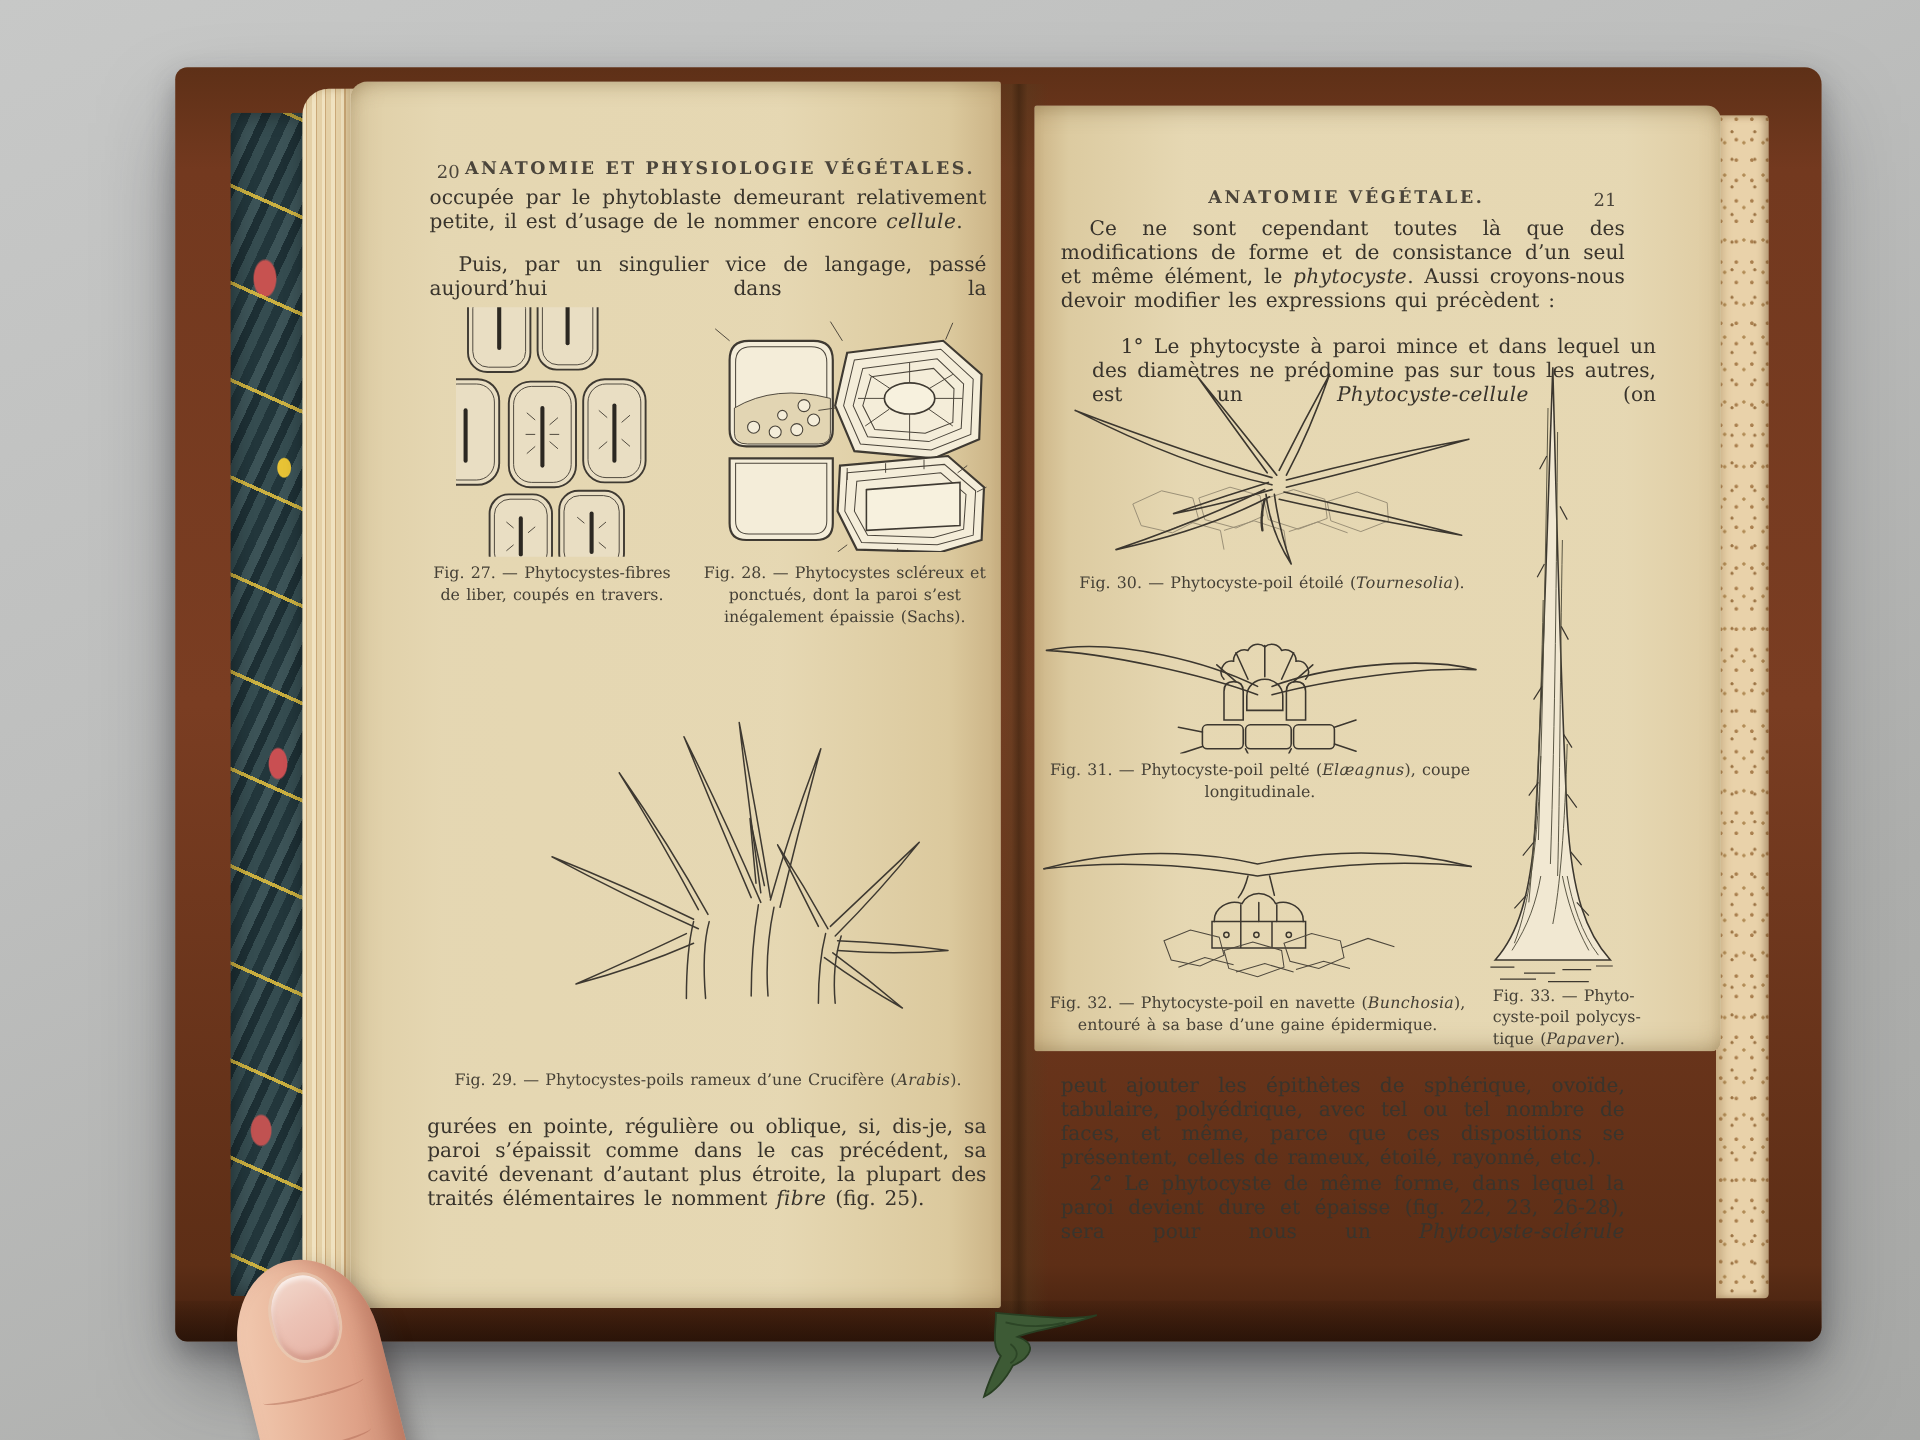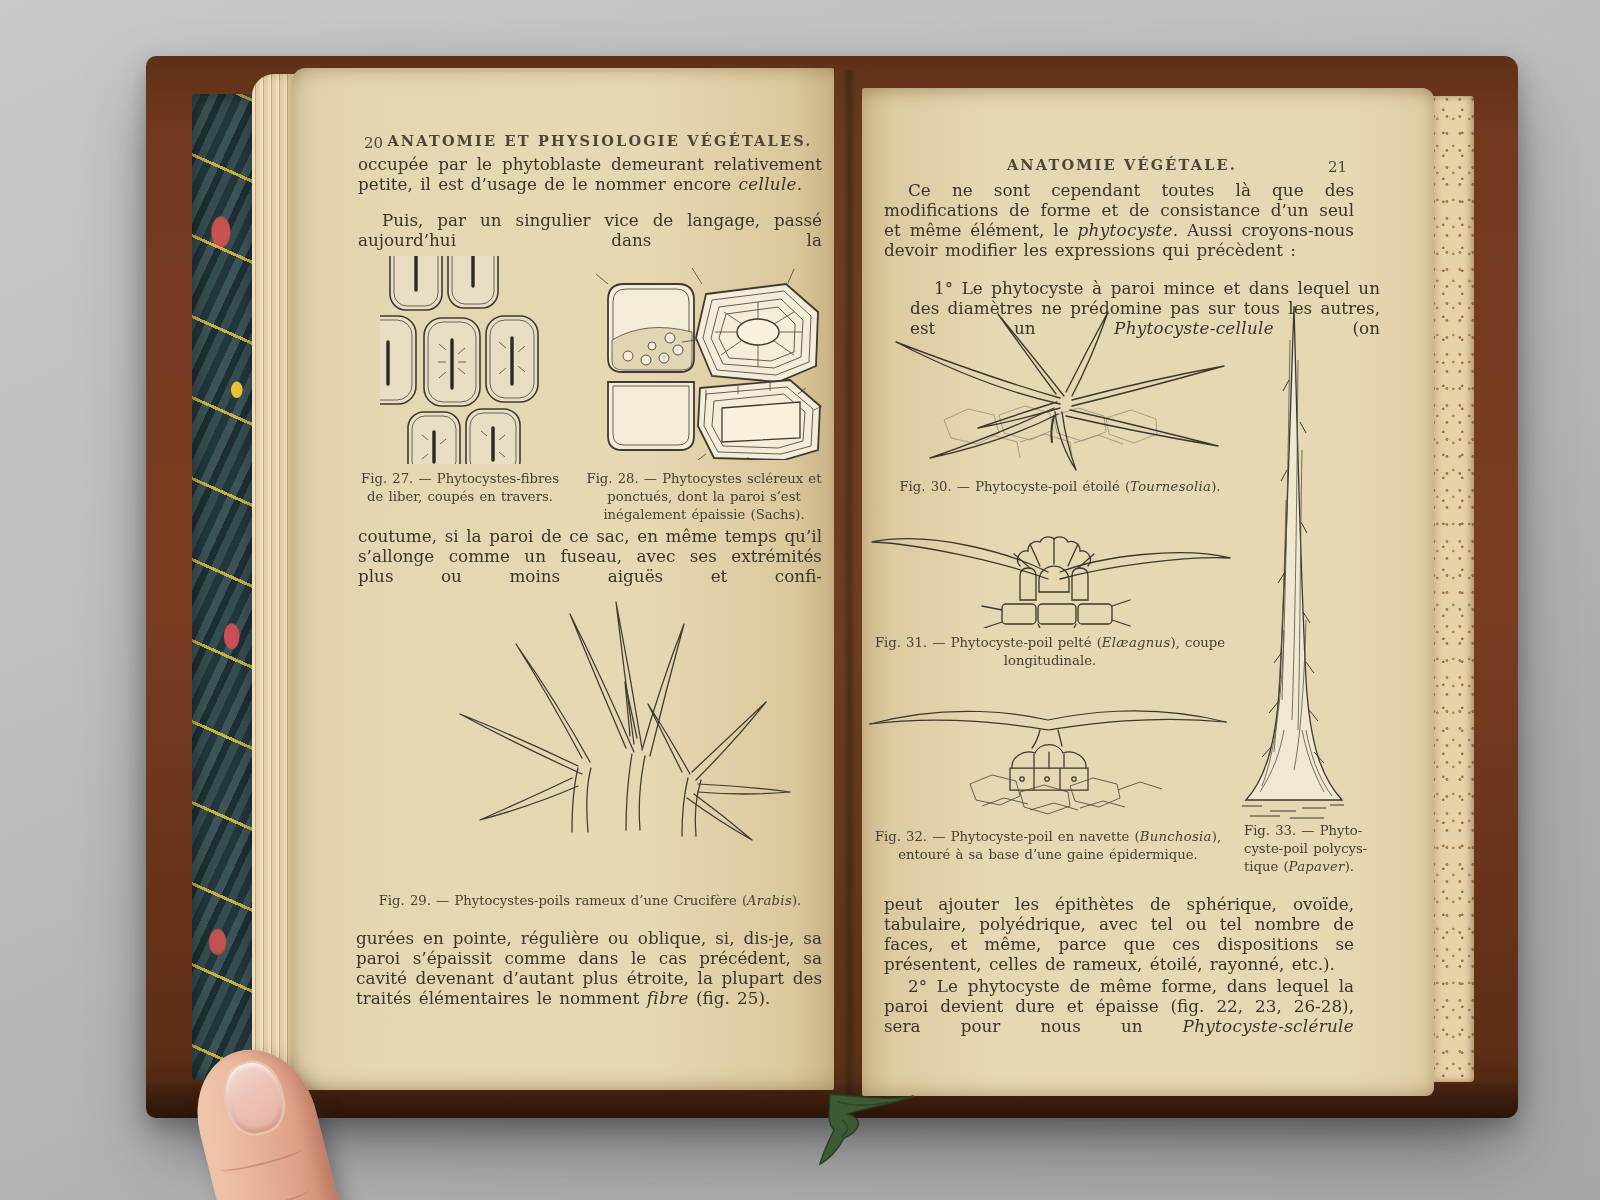--- a/index.html
+++ b/index.html
@@ -34,21 +34,21 @@
   .gutter{position:absolute;left:676px;top:14px;width:52px;height:1040px;
         background:linear-gradient(to right, rgba(80,58,30,0) 0%, rgba(85,62,32,.38) 40%, rgba(55,36,16,.6) 52%, rgba(85,62,32,.32) 66%, rgba(80,58,30,0) 100%);}
   .cover-bottom-shade{position:absolute;left:0;bottom:0;width:100%;height:34px;
         background:linear-gradient(180deg, rgba(30,14,6,.1), rgba(25,11,4,.55));border-radius:0 0 12px 10px;}
   
   .page{position:absolute;color:#39342c;}
   .page-left{left:292px;top:68px;width:542px;height:1022px;border-radius:14px 2px 2px 6px;
         background:linear-gradient(to right,#ece2c9 0%,#f2ebd7 14%,#f3ecd8 66%,#e8dcbe 92%,#d6c3a0 100%),#f1e9d3;
         background-blend-mode:multiply;
         box-shadow:inset 0 14px 18px -14px rgba(120,95,55,.5), inset 0 -16px 20px -16px rgba(120,95,55,.55), inset 18px 0 24px -18px rgba(130,100,60,.35);}
-  .page-right{left:862px;top:88px;width:572px;height:1008px;border-radius:2px 12px 8px 2px;
+  .page-right{left:862px;top:88px;width:572px;height:788px;border-radius:2px 12px 8px 2px;
         background:linear-gradient(to right,#d8c5a2 0%,#e9dec2 5%,#f3ecd8 22%,#f3ecd8 86%,#ecdfc4 100%),#f1e9d3;
         background-blend-mode:multiply;
         box-shadow:inset 0 16px 18px -14px rgba(120,95,55,.5), inset 0 -16px 20px -16px rgba(120,95,55,.5), inset -10px 0 18px -12px rgba(130,100,60,.35);}
   .abs{position:absolute;}
   .runhead{font-size:14.5px;letter-spacing:2.2px;color:#4b453b;text-align:center;font-variant:small-caps;font-weight:bold;}
   .pagenum{font-size:15px;color:#4b453b;}
   .body-par{font-size:16.8px;line-height:20px;text-align:justify;word-spacing:2px;}
   .body-par.indent{text-indent:24px;}
   .body-par.fill{text-align-last:justify;}
   .caption{font-size:13.2px;line-height:18px;text-align:center;color:#45403600;color:#454036;word-spacing:1px;}
@@ -154,21 +154,20 @@
         <path d="M170,61 V44 M186,66 l20,-12 M191,74 h23 M186,83 l20,14 M170,87 v22 M153,83 l-20,14 M149,74 h-22 M154,66 l-18,-12"></path>
         <path d="M118,132 v10 M150,128 v8 M182,125 v8 M210,136 l8,-6 M226,152 l8,-4 M118,196 l-8,6 M160,199 v8"></path>
         <path d="M114,26 l-10,-16 M200,25 l6,-14 M20,26 l-12,-10 M108,82 l-14,2"></path>
       </g>
       <path d="M134,150 L212,144 L212,180 L134,184 Z" fill="#f7f1de" stroke="#3f3a32" stroke-width="1.3"></path>
     </svg>
 
     <div class="abs caption" style="left:62px;top:402px;width:212px;">Fig. 27. — Phytocystes-fibres de liber, coupés en travers.</div>
     <div class="abs caption" style="left:284px;top:402px;width:256px;">Fig. 28. — Phytocystes scléreux et ponctués, dont la paroi s’est inégalement épaissie (Sachs).</div>
 
-    <p class="abs body-par fill" style="left:66px;top:458px;width:464px;margin:0;">coutume, si la paroi de ce sac, en même temps qu’il s’allonge comme un fuseau, avec ses extrémités plus ou moins aiguës et confi-</p>
 
     <svg class="fig abs" style="left:128px;top:518px;" width="400" height="300" viewBox="0 0 400 300">
       <g fill="none" stroke="#3e3931" stroke-width="1.25" stroke-linecap="round">
         <path d="M158,180 Q100,152 40,128 M162,188 Q100,160 40,128"></path>
         <path d="M152,192 Q110,212 60,234 M158,200 Q112,220 60,234"></path>
         <path d="M162,172 Q130,112 96,58 M170,176 Q138,118 96,58"></path>
         <path d="M206,162 Q176,92 150,28 M214,166 Q184,96 150,28"></path>
         <path d="M214,158 Q204,86 196,16 M222,162 Q210,88 196,16"></path>
         <path d="M222,164 Q240,100 264,38 M230,170 Q246,104 264,38"></path>
         <path d="M210,150 L205,96 M217,152 L205,96"></path>

